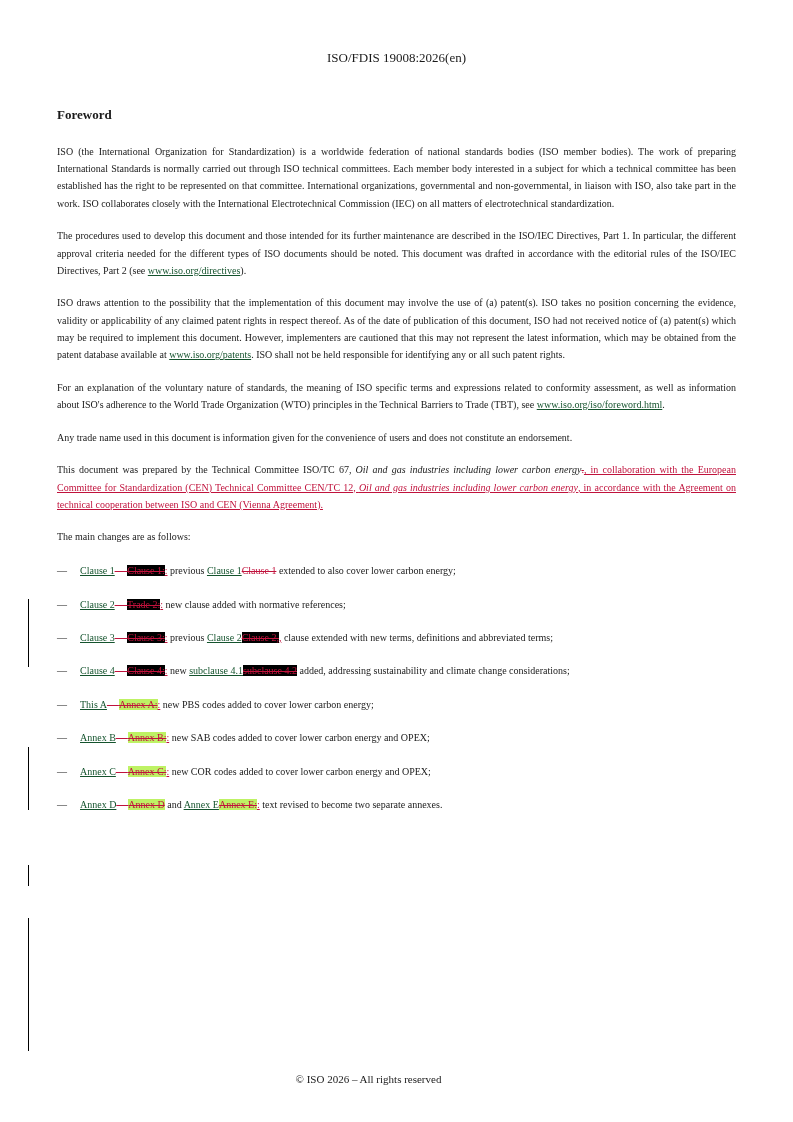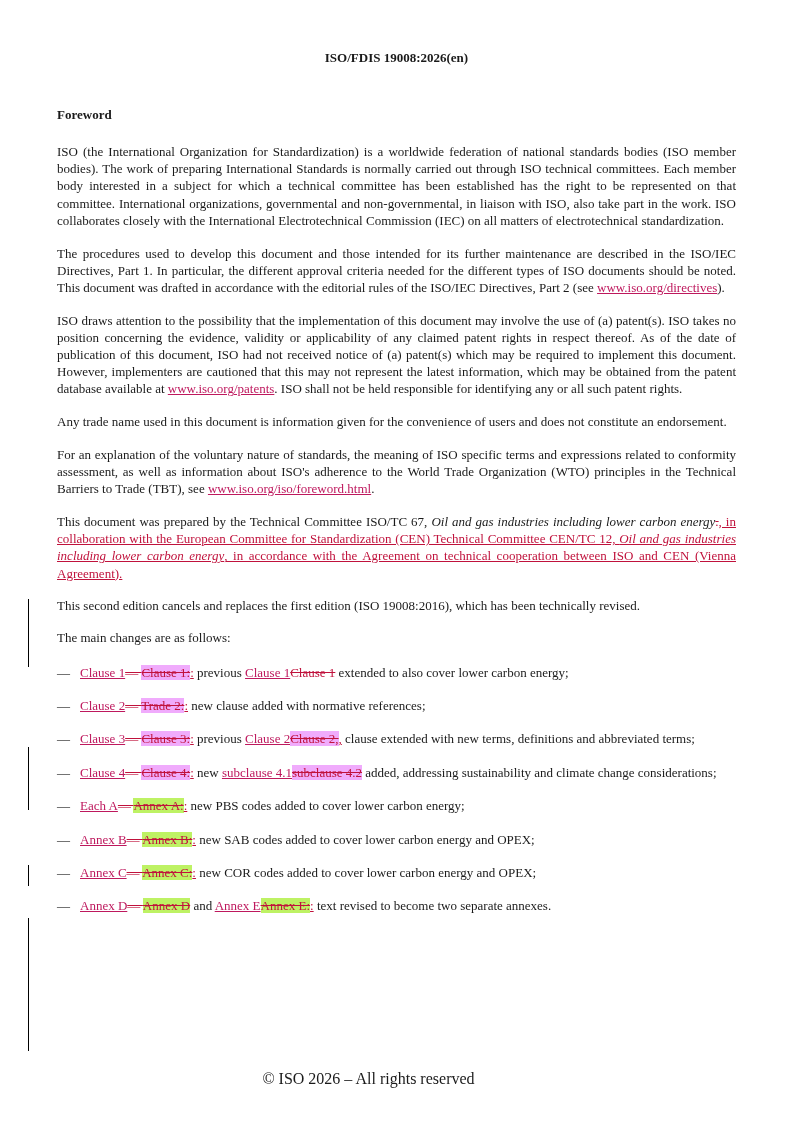--- a/index.html
+++ b/index.html
@@ -1,36 +1,36 @@
 <!DOCTYPE html>
 <html><head>
 <meta charset="utf-8">
 <style>
   html, body { margin: 0; padding: 0; background: #ffffff; }
   body { width: 793px; height: 1122px; position: relative; overflow: hidden;
          font-family: "DejaVu Serif", "Liberation Serif", serif; color: #1a1a1a; }
   .page { position: absolute; left: 0; top: 0; width: 793px; height: 1122px; }
   .header { position: absolute; top: 50px; left: 0; width: 793px; text-align: center;
-            font-family: "Liberation Serif", serif; font-weight: bold; font-size: 13px; letter-spacing: 0; }
+            font-family: "Liberation Serif", serif; font-weight: normal; font-size: 13px; letter-spacing: 0; }
   .title { position: absolute; top: 107px; left: 57px; font-family: "Liberation Serif", serif;
            font-weight: bold; font-size: 13px; }
   .body { position: absolute; left: 57px; top: 143px; width: 679px;
-          font-family: "Liberation Serif", serif; font-size: 13px; line-height: 17.2px; }
+          font-family: "Liberation Serif", serif; font-size: 10px; line-height: 17.2px; }
   .body p { margin: 0 0 15.5px 0; text-align: justify; }
-  a.lnk { color: #be185d; text-decoration: underline; }
+  a.lnk { color: #14532d; text-decoration: underline; }
   .ins { color: #c0123c; text-decoration: underline; }
   .del { color: #c0123c; text-decoration: line-through; }
-  .hl-pink { background: #f0abfc; }
+  .hl-pink { background: #000000; }
   .hl-lime { background: #bef264; }
   .changes { list-style: none; padding: 0; margin: 0; }
   .changes li { position: relative; padding-left: 23px; margin: 0 0 16.2px 0; text-align: justify; }
   .changes li .dash { position: absolute; left: 0; top: 0; }
   .chbar { position: absolute; left: 28px; width: 1.2px; background: #000; }
   .footer { position: absolute; top: 1071px; left: 0; width: 737px; text-align: center;
-            font-family: "Liberation Serif", serif; font-size: 16px; line-height: 16px; }
+            font-family: "Liberation Serif", serif; font-size: 11px; line-height: 16px; }
   em { font-style: italic; }
 </style>
 </head>
 <body>
 
 <div class="page">
 
   <div class="header">ISO/FDIS 19008:2026(en)</div>
 
   <div class="title">Foreword</div>
@@ -40,27 +40,26 @@
   <div class="chbar" style="top:865px;height:21px"></div>
   <div class="chbar" style="top:918px;height:133px"></div>
 
   <div class="body">
     <p>ISO (the International Organization for Standardization) is a worldwide federation of national standards bodies (ISO member bodies). The work of preparing International Standards is normally carried out through ISO technical committees. Each member body interested in a subject for which a technical committee has been established has the right to be represented on that committee. International organizations, governmental and non-governmental, in liaison with ISO, also take part in the work. ISO collaborates closely with the International Electrotechnical Commission (IEC) on all matters of electrotechnical standardization.</p>
 
     <p><span>The procedures used to develop this document and those intended for its further maintenance are described in the ISO/IEC Directives, Part 1. In particular, the different approval criteria needed for the different types of ISO documents should be noted. This document was drafted in accordance with the editorial rules of the ISO/IEC Directives, Part 2 (see </span><a class="lnk">www.iso.org/directives</a><span>).</span></p>
 
     <p><span>ISO draws attention to the possibility that the implementation of this document may involve the use of (a) patent(s). ISO takes no position concerning the evidence, validity or applicability of any claimed patent rights in respect thereof. As of the date of publication of this document, ISO had not received notice of (a) patent(s) which may be required to implement this document. However, implementers are cautioned that this may not represent the latest information, which may be obtained from the patent database available at </span><a class="lnk">www.iso.org/patents</a><span>. ISO shall not be held responsible for identifying any or all such patent rights.</span></p>
 
+    <p><span>For an explanation of the voluntary nature of standards, the meaning of ISO specific terms and expressions related to conformity assessment, as well as information about ISO's adherence to the World Trade Organization (WTO) principles in the Technical Barriers to Trade (TBT), see </span><a class="lnk">www.iso.org/iso/foreword.html</a><span>.</span></p>
+
     <p>Any trade name used in this document is information given for the convenience of users and does not constitute an endorsement.</p>
-
-    <p><span>For an explanation of the voluntary nature of standards, the meaning of ISO specific terms and expressions related to conformity assessment, as well as information about ISO's adherence to the World Trade Organization (WTO) principles in the Technical Barriers to Trade (TBT), see </span><a class="lnk">www.iso.org/iso/foreword.html</a><span>.</span></p>
 
     <p style="margin-bottom:15px"><span>This document was prepared by the Technical Committee ISO/TC 67, </span><em>Oil and gas industries including lower carbon energy</em><span class="del">.</span><span class="ins">, in collaboration with the European Committee for Standardization (CEN) Technical Committee CEN/TC 12, </span><em class="ins">Oil and gas industries including lower carbon energy</em><span class="ins">, in accordance with the Agreement on technical cooperation between ISO and CEN (Vienna Agreement).</span></p>
 
-    <p>This second edition cancels and replaces the first edition (ISO 19008:2016), which has been technically revised.</p>
 
     <p style="margin-bottom:17px">The main changes are as follows:</p>
 
     <ul class="changes">
       <li>
         <span class="dash">—</span>
         <a class="lnk">Clause 1</a><span class="del">— </span><span class="del hl-pink">Clause 1:</span><span class="ins">:</span><span> previous </span><a class="lnk">Clause 1</a><span class="del">Clause 1</span><span> extended to also cover lower carbon energy;</span>
       </li>
       <li>
         <span class="dash">—</span>
@@ -69,21 +68,21 @@
       <li>
         <span class="dash">—</span>
         <a class="lnk">Clause 3</a><span class="del">— </span><span class="del hl-pink">Clause 3:</span><span class="ins">:</span><span> previous </span><a class="lnk">Clause 2</a><span class="del hl-pink">Clause 2,</span><span class="ins">,</span><span> clause extended with new terms, definitions and abbreviated terms;</span>
       </li>
       <li>
         <span class="dash">—</span>
         <a class="lnk">Clause 4</a><span class="del">— </span><span class="del hl-pink">Clause 4:</span><span class="ins">:</span><span> new </span><a class="lnk">subclause 4.1</a><span class="del hl-pink">subclause 4.2</span><span> added, addressing sustainability and climate change considerations;</span>
       </li>
       <li>
         <span class="dash">—</span>
-        <a class="lnk">Each A</a><span class="del">— </span><span class="del hl-lime">Annex A:</span><span class="ins">:</span><span> new PBS codes added to cover lower carbon energy;</span>
+        <a class="lnk">This A</a><span class="del">— </span><span class="del hl-lime">Annex A:</span><span class="ins">:</span><span> new PBS codes added to cover lower carbon energy;</span>
       </li>
       <li>
         <span class="dash">—</span>
         <a class="lnk">Annex B</a><span class="del">— </span><span class="del hl-lime">Annex B:</span><span class="ins">:</span><span> new SAB codes added to cover lower carbon energy and OPEX;</span>
       </li>
       <li>
         <span class="dash">—</span>
         <a class="lnk">Annex C</a><span class="del">— </span><span class="del hl-lime">Annex C:</span><span class="ins">:</span><span> new COR codes added to cover lower carbon energy and OPEX;</span>
       </li>
       <li>

